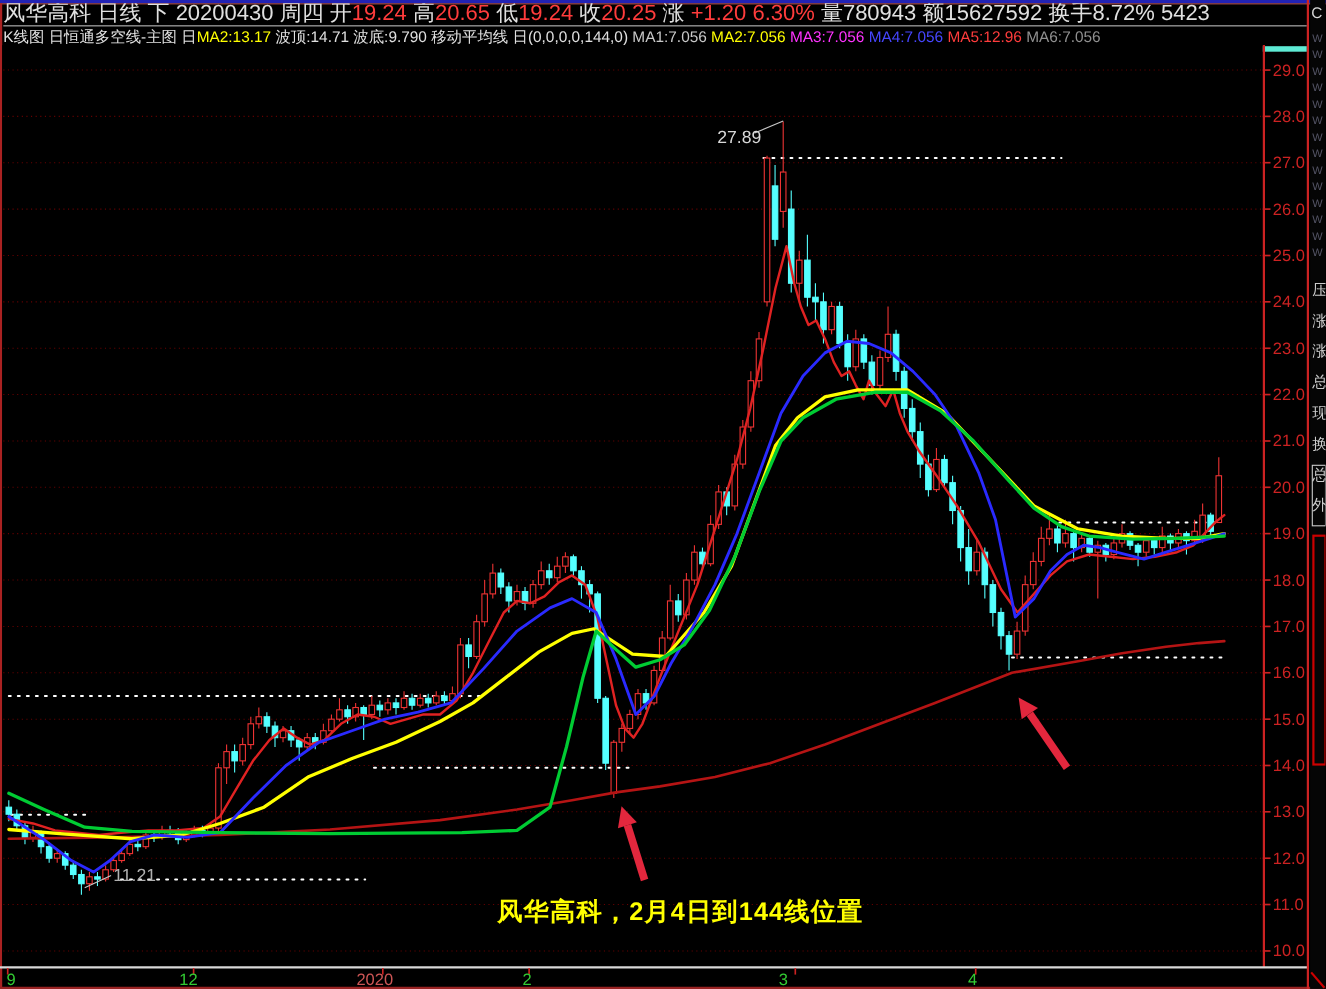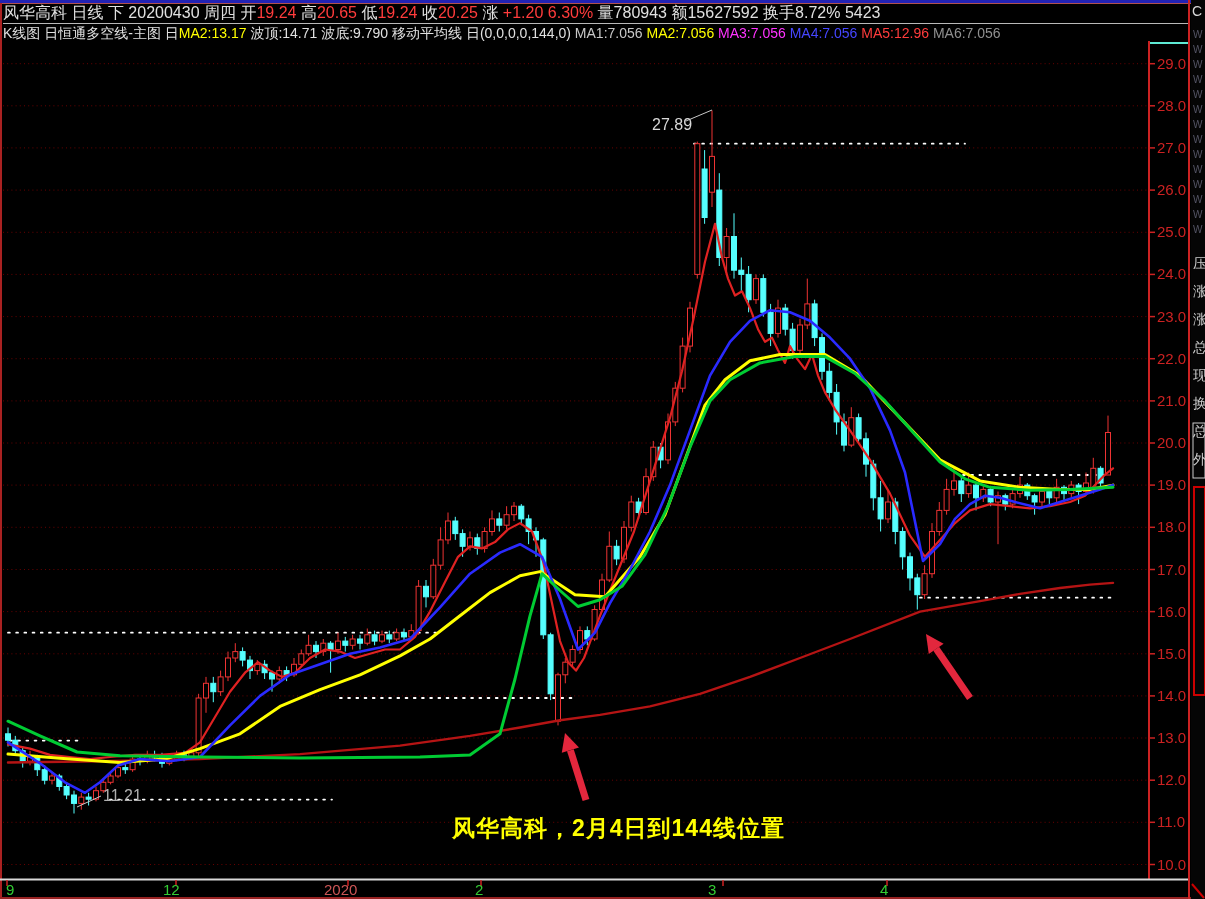--- a/index.html
+++ b/index.html
@@ -1,23 +1,23 @@
 <!DOCTYPE html>
 <html><head>
 <meta charset="utf-8">
 <style>
   html,body{margin:0;padding:0;background:#000;}
   body{width:1205px;height:899px;position:relative;overflow:hidden;
        font-family:"Liberation Sans",sans-serif;}
   #stage{position:absolute;left:0;top:0;width:1205px;height:899px;background:#000;}
   .bar{position:absolute;left:3px;right:17px;white-space:nowrap;overflow:hidden;
-       font-size:16px;line-height:19px;letter-spacing:0;}
+       font-size:20px;line-height:19px;letter-spacing:0;}
   #titlebar{top:3px;height:20px;}
   #indicatorbar{top:23px;height:18px;font-size:14px;line-height:18px;
-       border-top:1px solid #b9b9b9;border-bottom:2px solid #5eead4;}
+       border-top:1px solid #b9b9b9;border-bottom:5px solid #5eead4;}
   .seg{display:inline;}
   #topaccent{position:absolute;left:0;top:0;width:1205px;height:3px;background:#2222b4;}
   #topline{position:absolute;left:0;top:3px;width:1205px;height:1px;background:#b05050;}
   #leftborder{position:absolute;left:0;top:3px;width:2px;height:896px;background:#a22;}
   svg{position:absolute;left:0;top:0;}
   text{font-family:"Liberation Sans",sans-serif;}
 </style>
 </head>
 <body>
 

